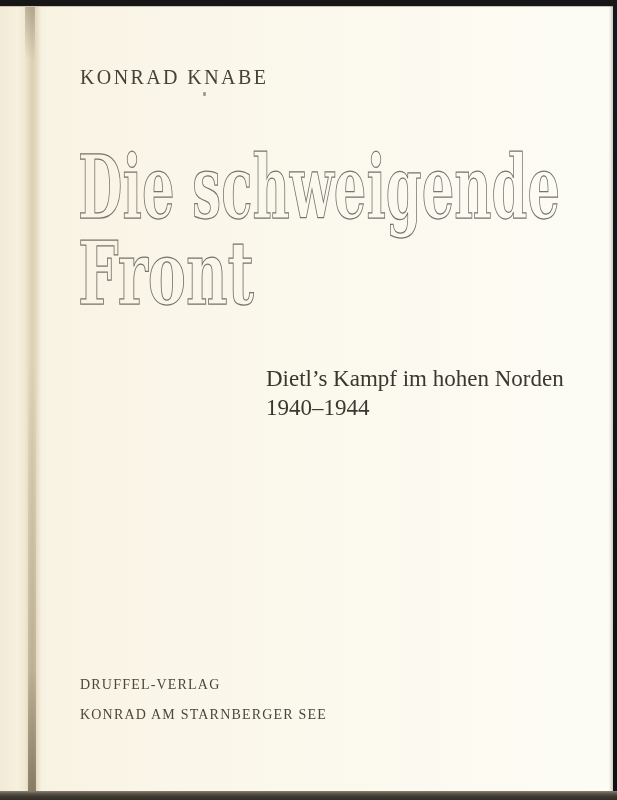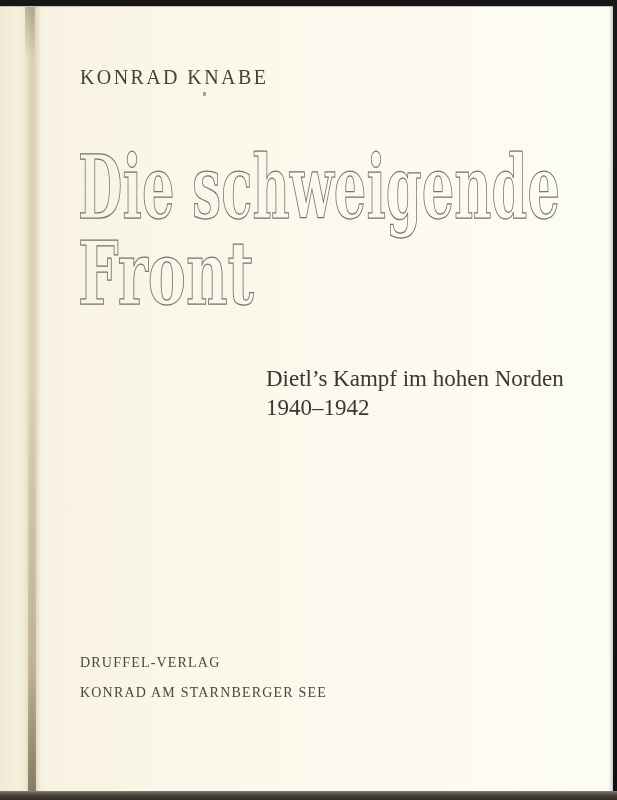--- a/index.html
+++ b/index.html
@@ -73,21 +73,21 @@
     z-index: 2;
     margin-top: 16px;
   }
   .series {
     position: absolute; left: 266px; top: 449px;
     font-size: 17.5px; color: #3a372f;
     z-index: 2;
   }
 
   .publisher {
-    position: absolute; left: 80px; top: 648px;
+    position: absolute; left: 80px; top: 670px;
     font-size: 14px; letter-spacing: 1.2px; color: #4a473e;
     line-height: 30px;
     z-index: 2;
   }
 
   .speck {
     position: absolute; left: 203px; top: 92px; width: 3px; height: 4px;
     background: rgba(90,85,75,0.55); border-radius: 1px;
     z-index: 2;
   }
@@ -107,21 +107,21 @@
 
   <div class="speck"></div>
 
   <svg class="title-svg" width="500" height="175">
     <text x="4" y="72" textLength="482" lengthAdjust="spacingAndGlyphs">Die schweigende</text>
     <text x="4" y="158" textLength="176" lengthAdjust="spacingAndGlyphs">Front</text>
   </svg>
 
   <div class="subtitle">
     <div>Dietl’s Kampf im hohen Norden</div>
-    <div>1940–1942</div>
+    <div>1940–1944</div>
   </div>
 
 
   <div class="publisher">
     <div>DRUFFEL-VERLAG</div>
     <div>KONRAD AM STARNBERGER SEE</div>
   </div>
 
 </div>
 

